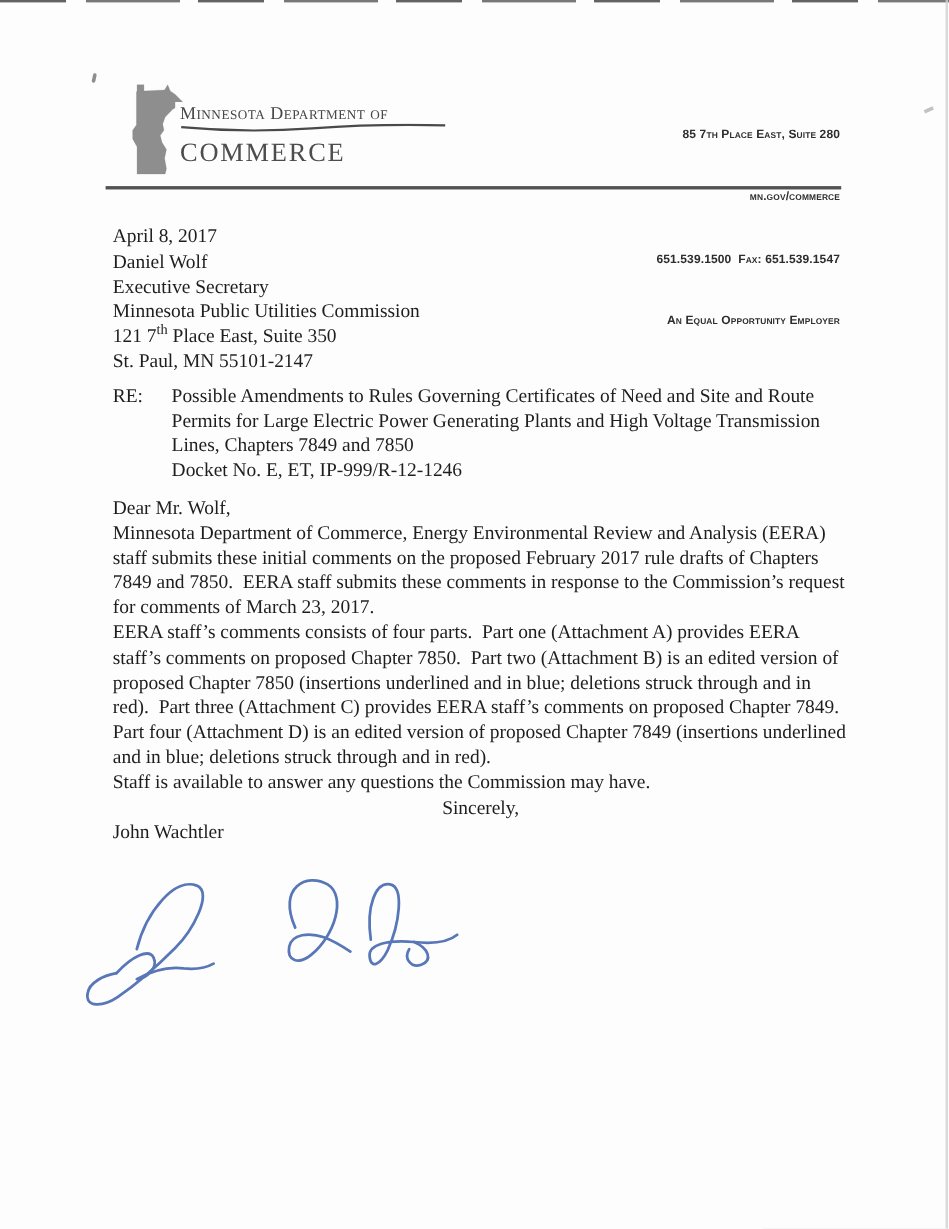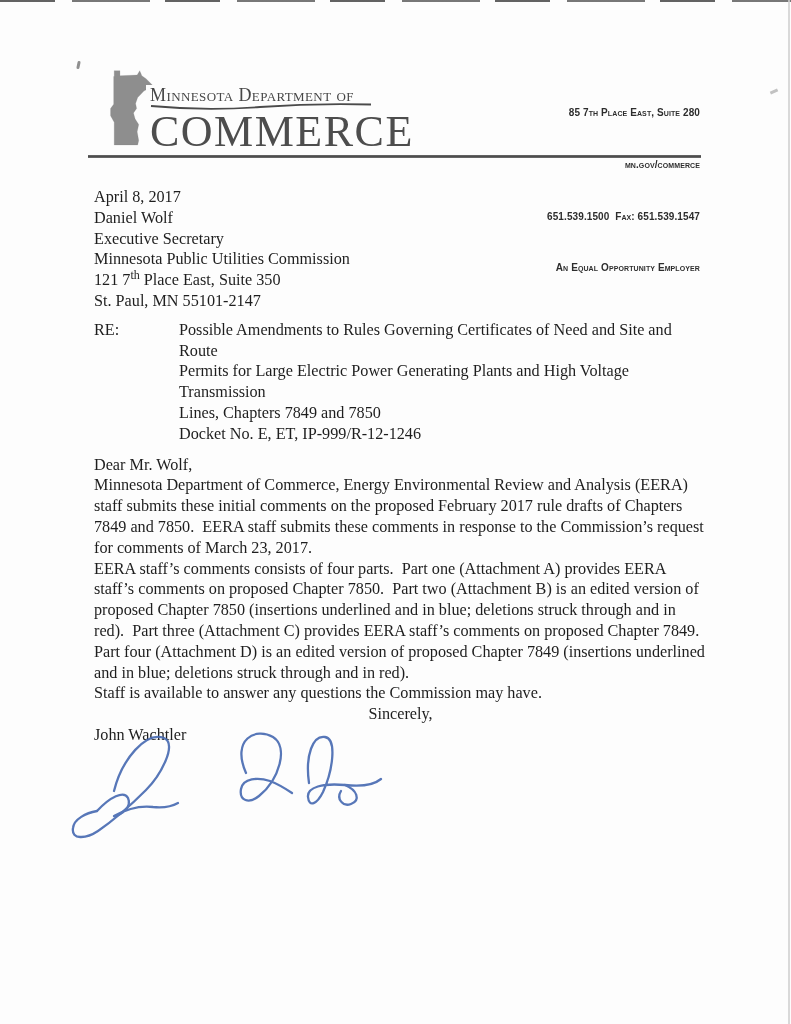--- a/index.html
+++ b/index.html
@@ -24,48 +24,48 @@
   }
   .speck1{position:absolute;left:77px;top:61px;width:3px;height:8px;background:#8f8f8f;transform:rotate(12deg);border-radius:2px;}
   .speck2{position:absolute;left:770px;top:90px;width:8px;height:3px;background:#c2c2c2;transform:rotate(-25deg);}
   
   .mn-state{position:absolute;left:94px;top:67px;}
   .logo-text{
     position:absolute;left:146px;top:85px;background:#fdfdfd;padding:2px 4px 0 4px;
     color:#4a4a4a;
   }
   .logo-small{
-    font-variant:small-caps;font-size:18px;letter-spacing:.4px;
+    font-variant:small-caps;font-size:15px;letter-spacing:.4px;
     line-height:16px;white-space:nowrap;color:#474747;
   }
   .logo-swoosh{display:block;margin-top:0;}
   .logo-large{
-    font-size:44px;line-height:32px;letter-spacing:1.5px;white-space:nowrap;
-    color:#4d4d4d;margin-top:6px;
+    font-size:22px;line-height:32px;letter-spacing:1.5px;white-space:nowrap;
+    color:#4d4d4d;margin-top:1px;
   }
   .contact{
     position:absolute;right:91px;top:70px;text-align:right;
     font-family:"Liberation Sans", sans-serif;
     font-variant:small-caps;font-weight:600;
     font-size:10px;line-height:17.2px;color:#2d2d2d;
     white-space:pre;letter-spacing:.1px;
   }
   .divider{
     position:absolute;left:88px;top:155px;width:613px;height:3px;
     background:linear-gradient(180deg,#6b6b6b,#474747 60%,#7a7a7a);
   }
   
   .letter{
     position:absolute;left:94px;top:187px;width:613px;
     font-size:16.2px;line-height:20.8px;
   }
   .letter p, .letter div.blk{margin:0;}
   .date{margin-bottom:39px;}
   .recipient{margin-bottom:6px;}
-  .re-block{display:flex;margin-top:8px;margin-bottom:10px;gap:36px;}
+  .re-block{display:flex;margin-top:8px;margin-bottom:10px;}
   .re-label{width:49px;flex:0 0 49px;}
   .salutation{margin-bottom:13px;}
   .para{white-space:pre-wrap;}
   .p1{margin-bottom:8px;}
   .p2{margin-bottom:5px;}
   .p3{margin-bottom:12px;}
   .closing{margin-bottom:0;text-align:center;}
   .signer{margin-top:66px;}
   sup.ord{font-size:12px;vertical-align:super;line-height:0;}
   

